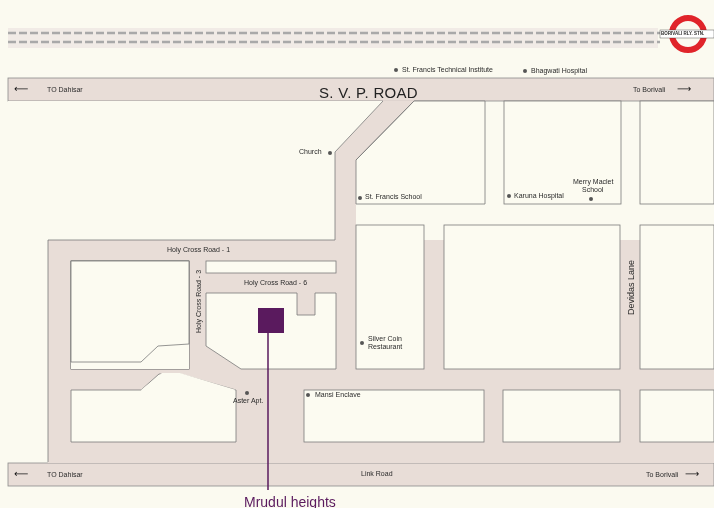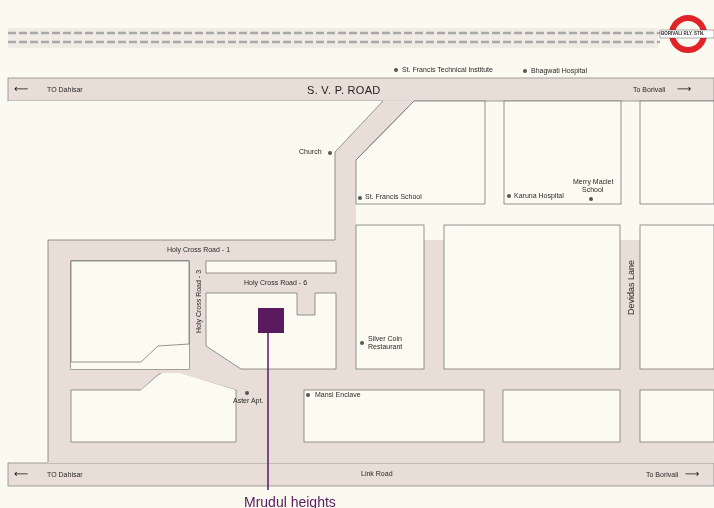--- a/index.html
+++ b/index.html
@@ -1,19 +1,19 @@
 <!DOCTYPE html>
 <html><head>
 <meta charset="utf-8">
 <style>
   html, body { margin: 0; padding: 0; }
   body { width: 714px; height: 508px; background: #fbfaf0; overflow: hidden; position: relative; font-family: "Liberation Sans", sans-serif; }
   #map { position: absolute; left: 0; top: 0; width: 714px; height: 508px; }
   .lbl { position: absolute; font-size: 7px; color: #2a2a2a; white-space: nowrap; }
-  .big { font-size: 11px; color: #222; letter-spacing: 0.3px; }
+  .big { font-size: 15px; color: #222; letter-spacing: 0.3px; margin-left: 12px; }
   .dot { position: absolute; width: 4px; height: 4px; border-radius: 50%; background: #555; }
   .vert { transform: rotate(-90deg); transform-origin: left top; }
   .arrow { position: absolute; font-size: 10px; color: #111; }
 </style>
 </head>
 <body>
 
 <svg id="map" viewBox="0 0 714 508" xmlns="http://www.w3.org/2000/svg">
 
   <g>

